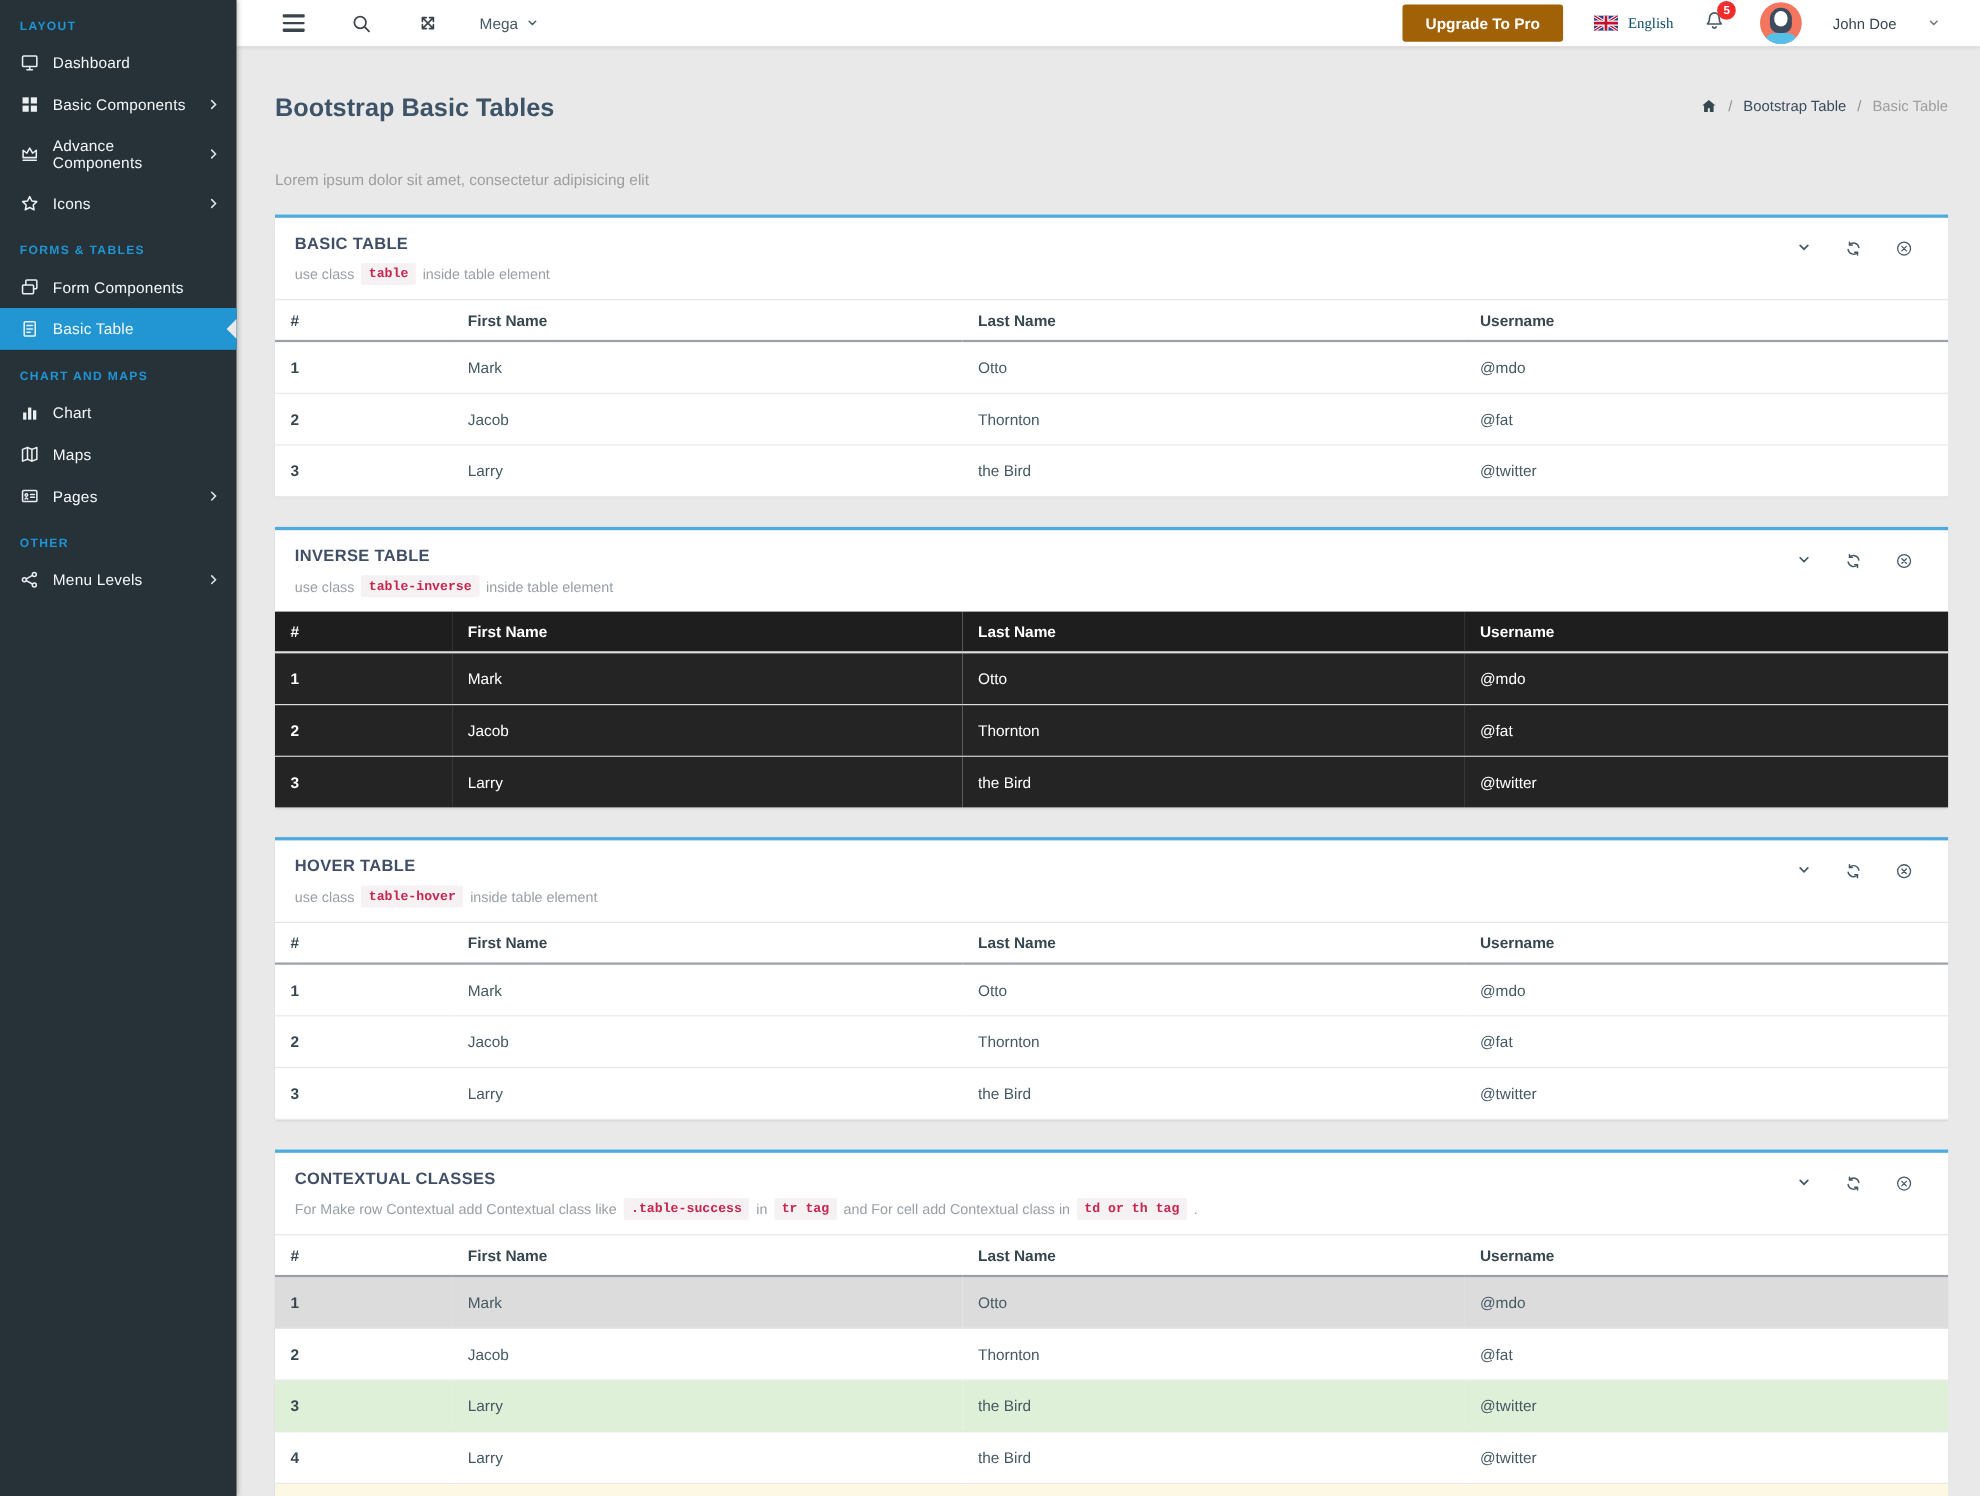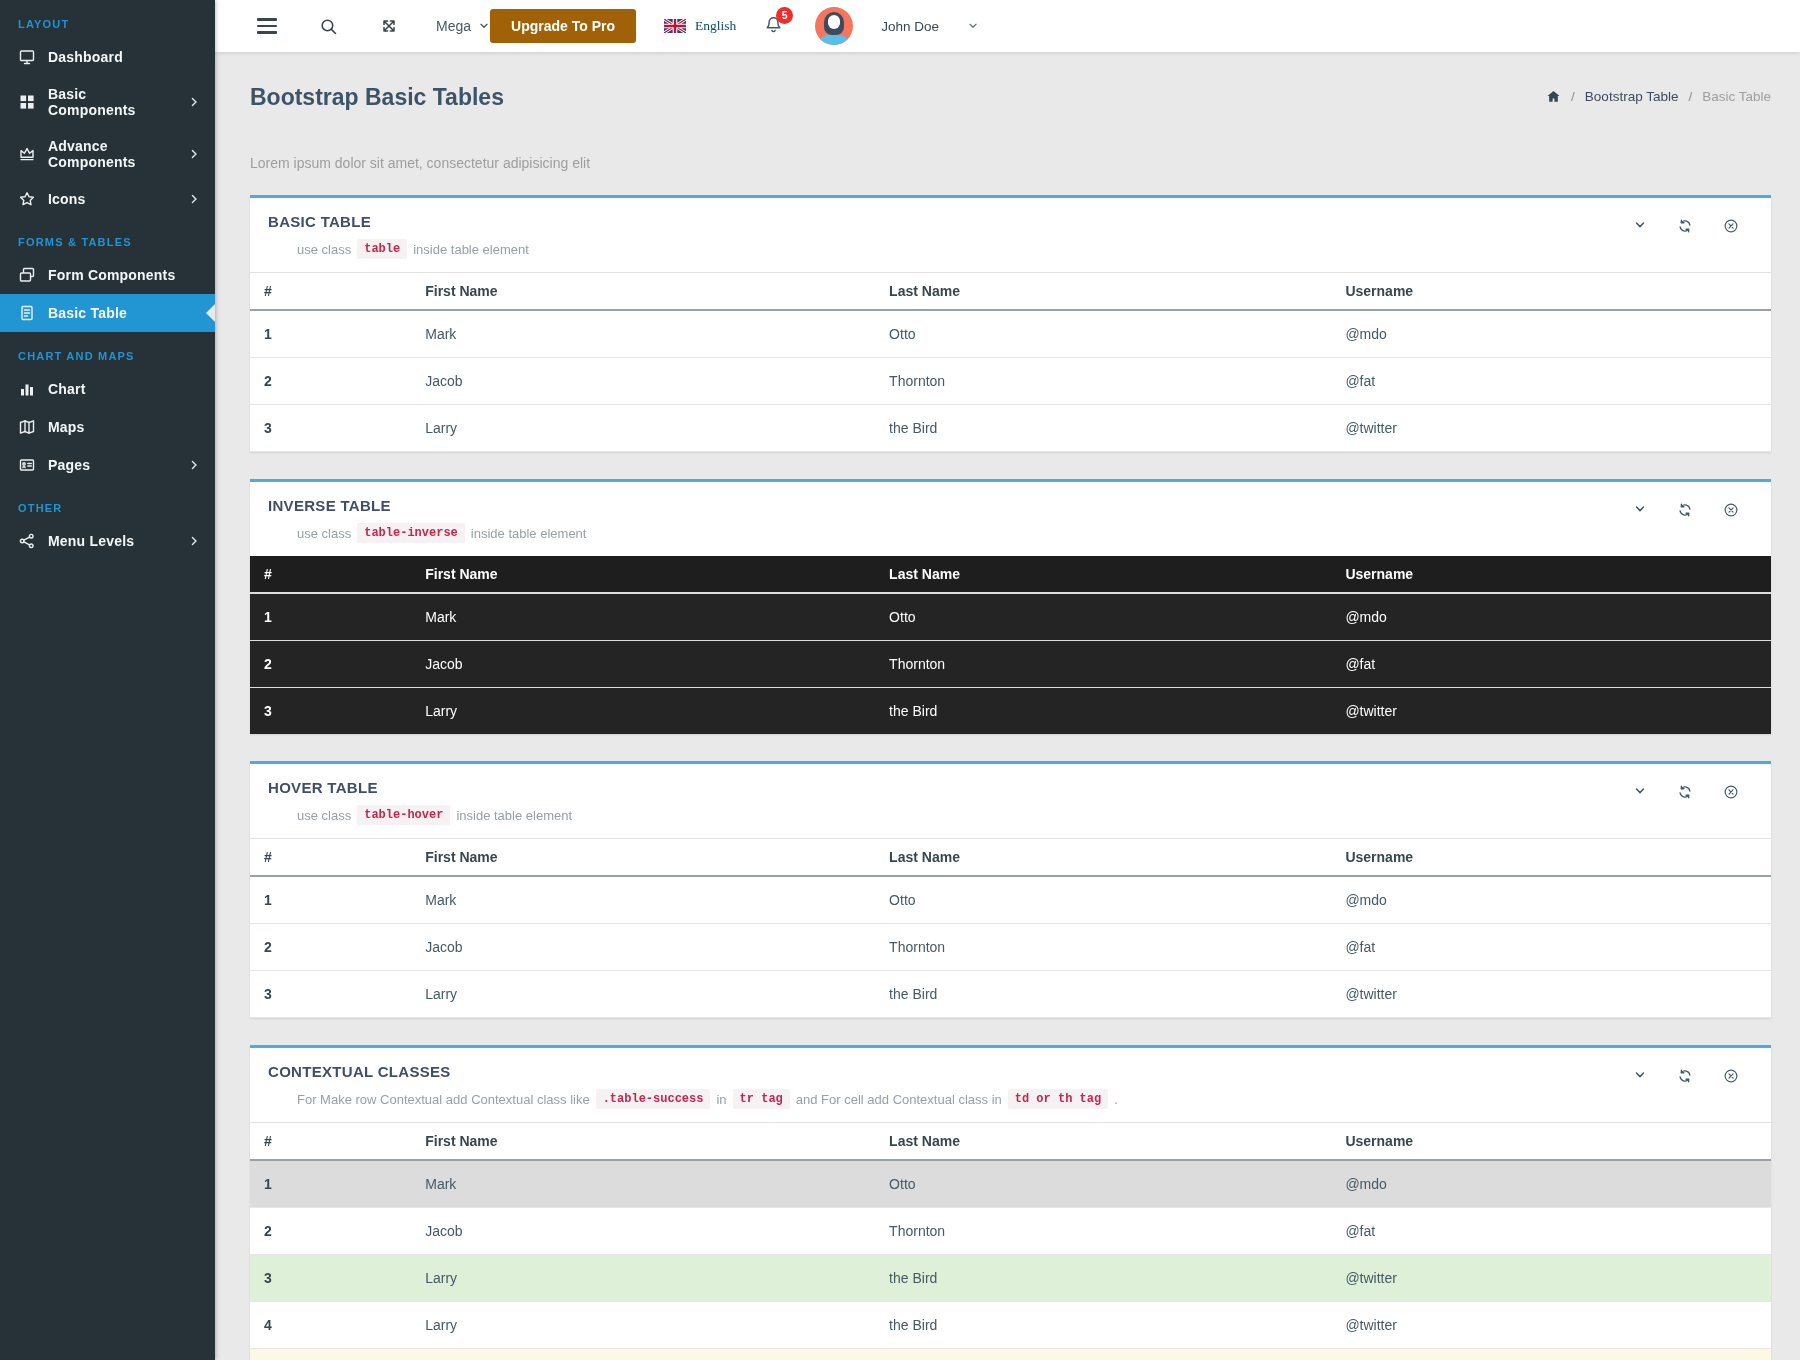--- a/index.html
+++ b/index.html
@@ -30,34 +30,34 @@
     padding: 18px 18px 8px; font-size: 11px; font-weight: 700;
     letter-spacing: 1.2px; color: #1e95d4;
   }
   .nav-items { list-style: none; }
   .nav-item {
     display: flex; align-items: center; gap: 12px;
     padding: 10px 14px 10px 18px; cursor: pointer; position: relative;
     color: #f4f7f8;
   }
   .nav-item .nav-icon { width: 18px; height: 18px; color: #eceff1; flex: 0 0 18px; }
-  .nav-item .nav-label { font-size: 14px; font-weight: 700; letter-spacing: .2px; }
+  .nav-item .nav-label { font-size: 14px; font-weight: 400; letter-spacing: .2px; }
   .nav-item .nav-arrow { margin-left: auto; width: 14px; height: 14px; color: #dfe5e8; }
   .nav-item.active { background: #2196d3; }
   .nav-item.active::after {
     content: ""; position: absolute; right: 0; top: 50%; transform: translateY(-50%);
     border-top: 9px solid transparent; border-bottom: 9px solid transparent;
     border-right: 9px solid #e9e9e9;
   }
 
   
   .topbar {
-    position: fixed; left: 215px; right: 0; top: 0; height: 52px; z-index: 20;
-    background: #ffffff; display: flex; align-items: center; 
-    padding: 0 24px 0 38px; box-shadow: 0 1px 4px rgba(0,0,0,.13);
+    position: fixed; left: 215px; right: 0; top: 0; height: 42px; z-index: 20;
+    background: #ffffff; display: flex; align-items: center; justify-content: space-between;
+    padding: 0 36px 0 38px; box-shadow: 0 1px 4px rgba(0,0,0,.13);
   }
   .topbar-left { display: flex; align-items: center; gap: 34px; }
   .tb-btn { background: none; border: none; cursor: pointer; color: #3a444b; padding: 4px; }
   .hamburger { display: flex; flex-direction: column; gap: 4px; }
   .hamburger span { display: block; width: 20px; height: 2.5px; background: #3a444b; border-radius: 1px; }
   .mega { display: flex; align-items: center; gap: 7px; cursor: pointer; color: #455a64; font-size: 14px; }
   .topbar-right { display: flex; align-items: center; gap: 28px; }
   .upgrade-btn {
     background: #a16207; color: #ffffff; border: none; border-radius: 3px;
     font-family: "Liberation Sans", sans-serif;
@@ -91,21 +91,21 @@
   .bc-item { color: #3c4b5d; cursor: pointer; }
   .bc-item.current { color: #9e9e9e; cursor: default; }
 
   .cards-wrap { padding: 0 29px 40px 35px; }
   .card {
     background: #ffffff; border-top: 3px solid #4fabdd; margin-bottom: 27px;
     box-shadow: 0 1px 2px rgba(0,0,0,.1);
   }
   .card-header { display: flex; justify-content: space-between; padding: 15px 20px 13px 18px; }
   .card-title { font-size: 15px; font-weight: 700; color: #404e67; letter-spacing: .3px; margin-bottom: 9px; }
-  .card-desc { font-size: 13px; color: #98a0a6; display: flex; align-items: center; flex-wrap: wrap; gap: 6px; margin-left: 29px; }
+  .card-desc { font-size: 13px; color: #98a0a6; display: flex; align-items: center; flex-wrap: wrap; gap: 6px; }
   .code-chip {
     font-family: "Liberation Mono", monospace; font-size: 12px; font-weight: 700;
     color: #c7254e; background: #f6f1f3; padding: 3px 7px; border-radius: 2px;
   }
   .card-actions { display: flex; gap: 30px; color: #455a64; padding: 5px 12px 0 0; align-items: flex-start; }
   .card-act { cursor: pointer; color: #455a64; background: none; border: none; padding: 0; }
 
   table.table { width: 100%; border-collapse: collapse; }
   table.table th, table.table td { text-align: left; }
   table.table th {

